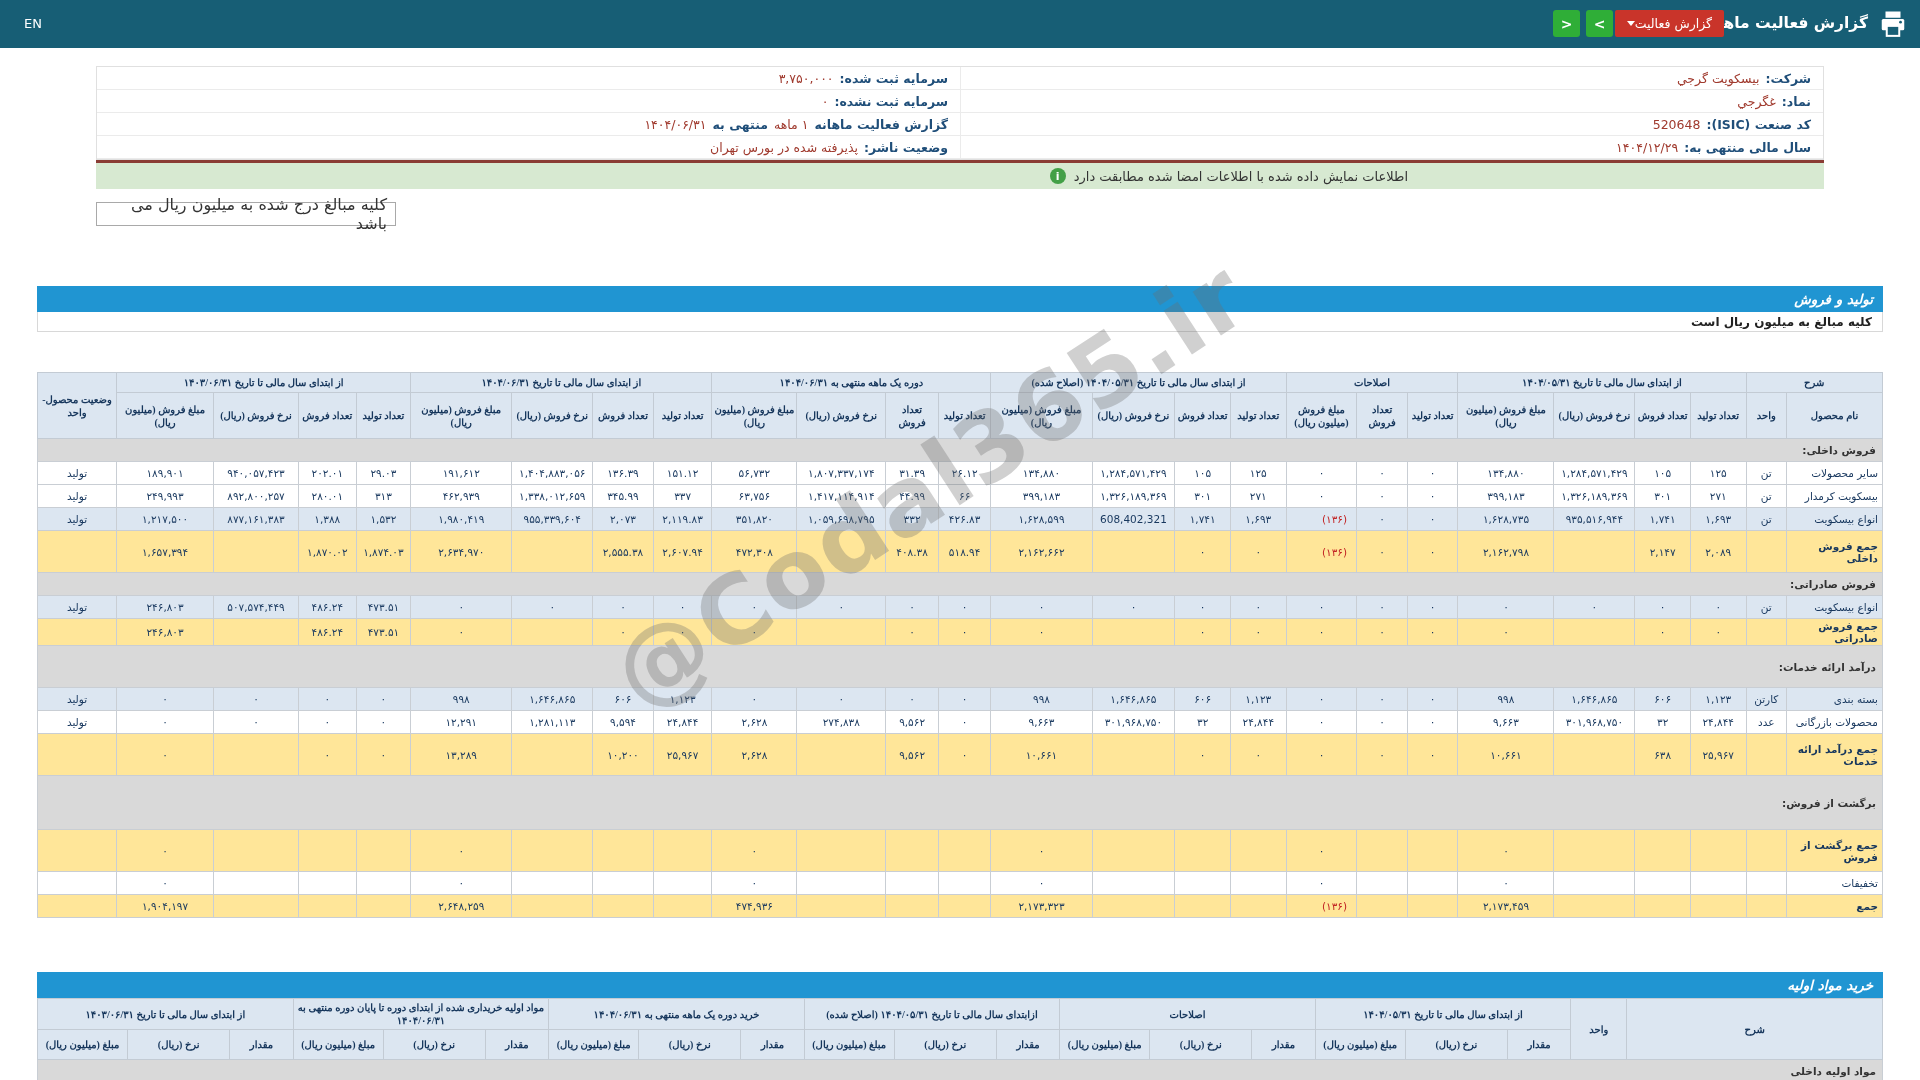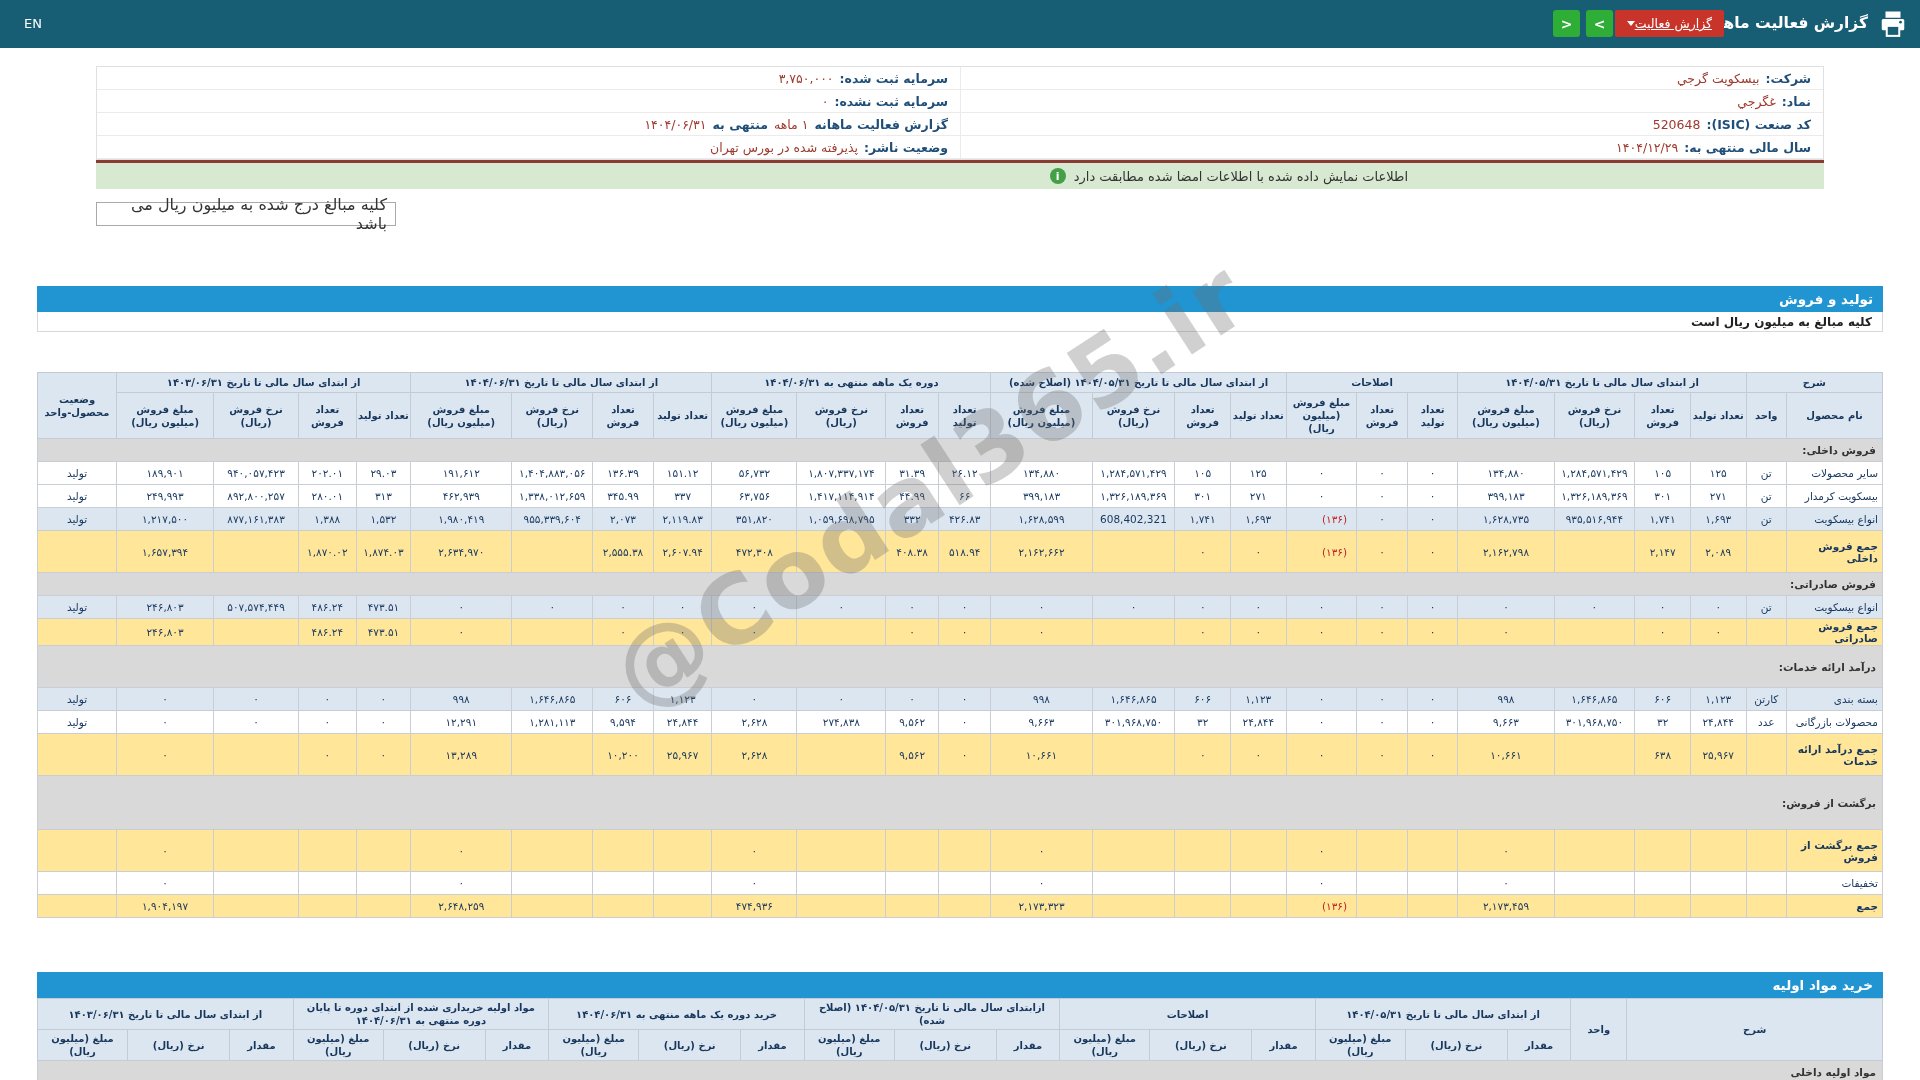--- a/index.html
+++ b/index.html
@@ -6,21 +6,21 @@
   html,body { background:#fff; }
   body { font-family:"DejaVu Sans", sans-serif; }
   .page { position:relative; width:1920px; height:1080px; overflow:hidden; background:#fff; direction:rtl; }
 
   
   .topbar { position:relative; height:48px; background:#175e75; color:#fff; }
   .tb-icon { position:absolute; right:12px; top:9px; width:30px; height:30px; cursor:pointer; }
   .tb-title { position:absolute; right:52px; top:14px; font-size:15.5px; font-weight:bold; }
   .tb-red { position:absolute; right:196px; top:10px; height:27px; background:#c9342a; color:#fff;
             border:none; border-radius:2px; font-size:12.5px; font-family:inherit;
-            display:flex; align-items:center; padding:0 12px; cursor:pointer;text-decoration:underline; }
+            display:flex; align-items:center; padding:0 12px; cursor:pointer; }
   .caret { width:0; height:0; border-left:4px solid transparent; border-right:4px solid transparent;
            border-top:5px solid #fff; display:inline-block; }
   .tb-green { position:absolute; top:10px; width:27px; height:27px; background:#2fae37; border:none;
               border-radius:3px; color:#fff; font-size:14px; font-weight:bold; cursor:pointer;
               font-family:inherit; line-height:1; }
   .g1 { left:1553px; } .g2 { left:1586px; }
   .tb-en { position:absolute; left:24px; top:16px; font-size:13px; cursor:pointer; }
 
   
   .info-grid { display:grid; grid-template-columns:1fr 1fr; margin:18px 96px 0 96px;
@@ -35,30 +35,30 @@
                 justify-content:flex-start; padding-right:416px; gap:8px; font-size:13px; color:#333; }
   .info-icon { width:16px; height:16px; border-radius:50%; background:#43a047; color:#fff; font-size:11px;
                font-weight:bold; display:inline-flex; align-items:center; justify-content:center; flex:0 0 auto; }
   .million-row { position:relative; height:24px; margin-top:13px; }
   .million-box { position:absolute; left:96px; top:0; width:300px; height:24px; border:1px solid #a9a9a9;
                  background:#fff; display:flex; align-items:center; padding:0 8px; font-size:16px; color:#333; }
 
   
   .content { margin:60px 37px 0 37px; }
   .section-bar { height:26px; background:#2095d2; color:#fff; font-size:13.5px; font-weight:bold;
-                 display:flex; align-items:center; padding:0 10px; }
+                 display:flex; align-items:center; padding:0 10px;font-style:italic; }
   .section-sub { height:20px; background:#fff; border:1px solid #d8d8d8; border-top:none; color:#222;
                  font-size:12px; font-weight:bold; display:flex; align-items:center; padding:0 10px; }
   .tbl { margin-top:40px; }
   .tbl2-block { margin-top:54px; }
   .tbl2 { margin-top:0; }
 
   table.grid { width:100%; border-collapse:collapse; table-layout:fixed; direction:rtl; }
   .grid th { background:#dce6f1; color:#16365c; font-weight:bold; font-size:10px;
-             border:1px solid #c3cbd4; padding:2px 1px; text-align:center; line-height:1.3; }
+             border:1px solid #c3cbd4; padding:2px 1px; text-align:center; line-height:1.3;font-family:Liberation Serif, serif; }
   .grid thead tr:first-child th { height:20px; }
   .grid thead tr:nth-child(2) th { height:46px; vertical-align:middle; }
   .tbl2 .grid thead tr:first-child th { height:26px; }
   .tbl2 .grid thead tr:nth-child(2) th { height:30px; }
   .grid td { border:1px solid #c9ced4; font-size:10.5px; color:#17375e; text-align:center;
              padding:1px 2px; height:23px; overflow:hidden; }
   .grid tr.w td { background:#fff; }
   .grid tr.b td { background:#dce6f1; }
   .grid tr.o td { background:#ffe699; }
   .grid tr.sec td { background:#d9d9d9; text-align:right; font-weight:bold; color:#333; padding-right:6px; }

